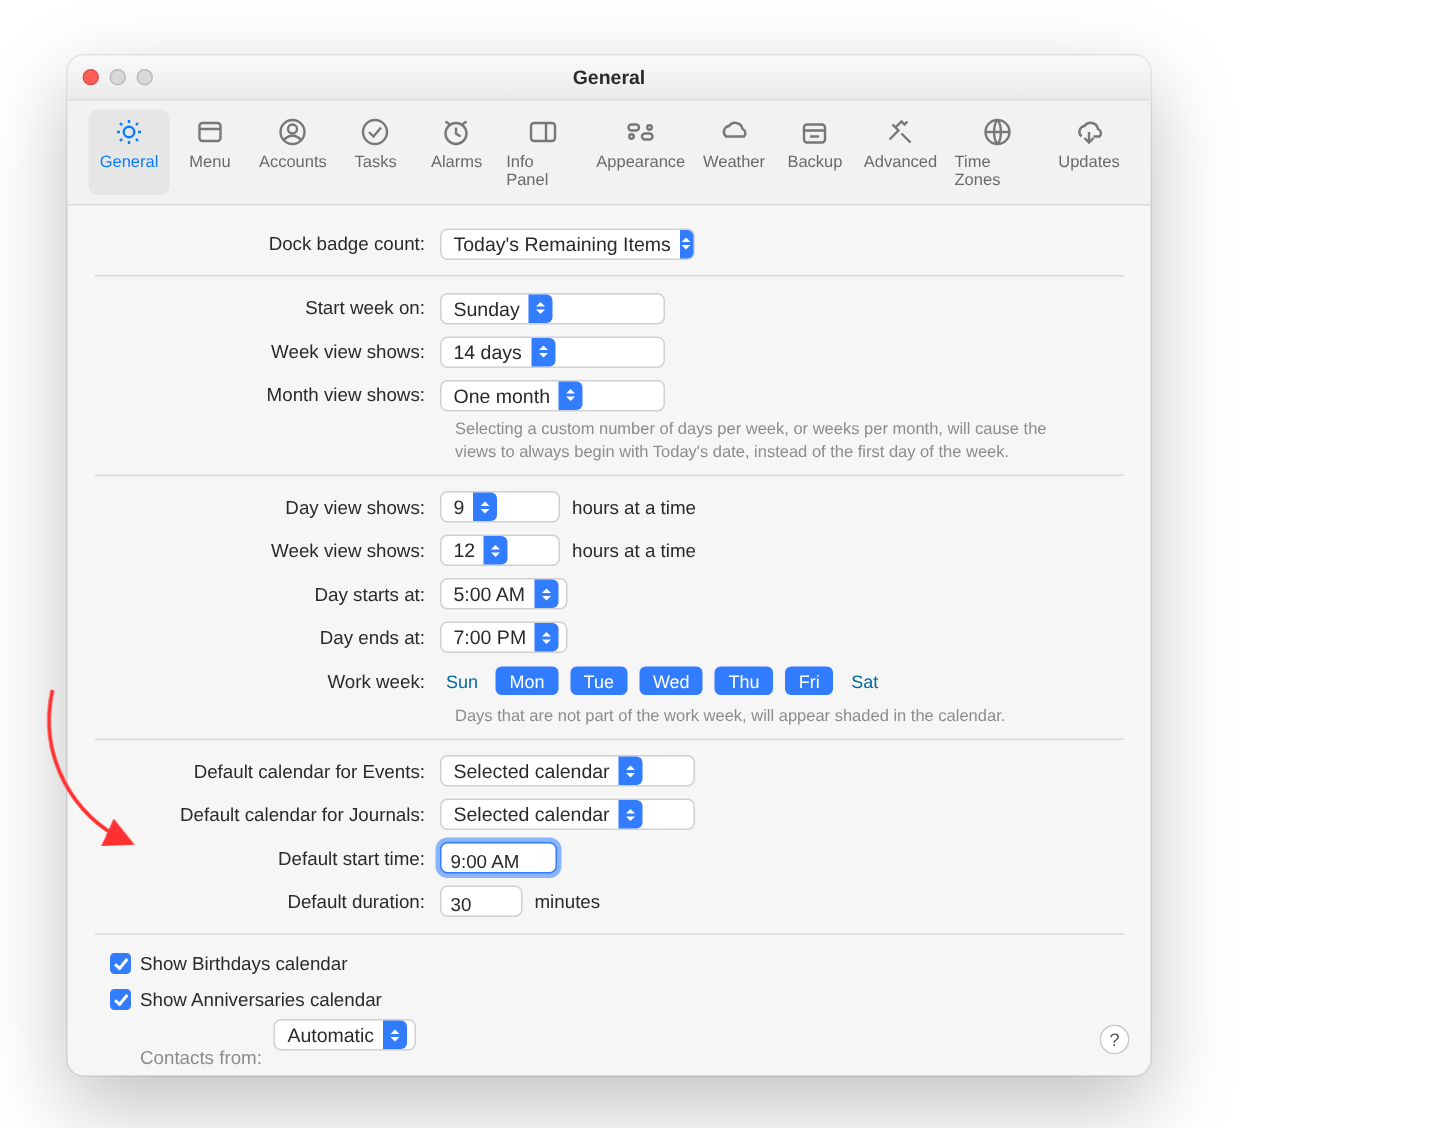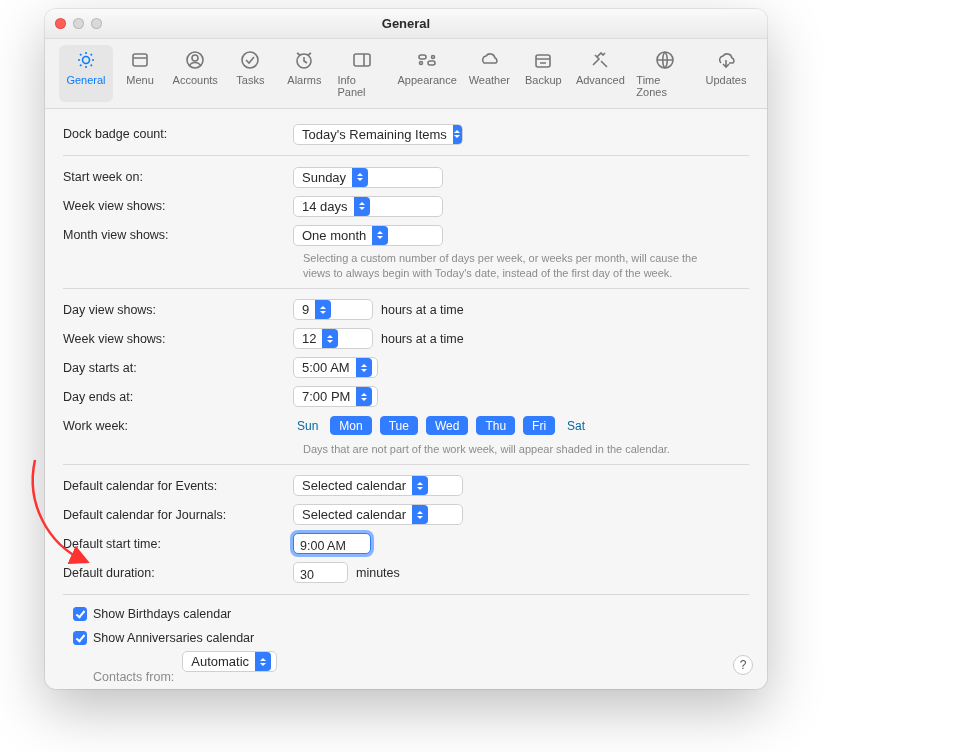--- a/index.html
+++ b/index.html
@@ -19,21 +19,21 @@
   html, body {
     margin: 0; padding: 0;
     width: 960px; height: 752px;
     font-family: -apple-system, "Helvetica Neue", Arial, sans-serif;
     font-size: 12.5px;
     color: var(--text);
     background: #ffffff;
   }
   .window {
     position: absolute;
-    left: 45px; top: 9px;
+    left: 45px; top: 37px;
     width: 722px; height: 680px;
     background: var(--window-bg);
     border-radius: 11px;
     box-shadow: 0 20px 55px var(--shadow), 0 0 0 1px rgba(0,0,0,0.08);
     overflow: hidden;
     display: flex; flex-direction: column;
   }
   
   .titlebar {
     height: 30px;
@@ -80,20 +80,21 @@
     overflow: auto;
     padding: 10px 18px 16px 18px;
   }
   .row {
     display: flex; align-items: center;
     min-height: 28px;
     margin: 1px 0;
   }
   .row .label {
     width: 230px;
+    text-align: right;
     padding-right: 10px;
     color: var(--text);
     font-size: 12.5px;
   }
   .row .field { flex:1; display:flex; align-items:center; gap:8px;}
   .sectionbreak { border-top:1px solid var(--divider); margin:7px 0; }
   .helptext {
     margin-left: 240px; margin-right: 40px;
     font-size: 11px; color: var(--text-dim);
     line-height: 1.35; margin-top:2px; margin-bottom:4px;

